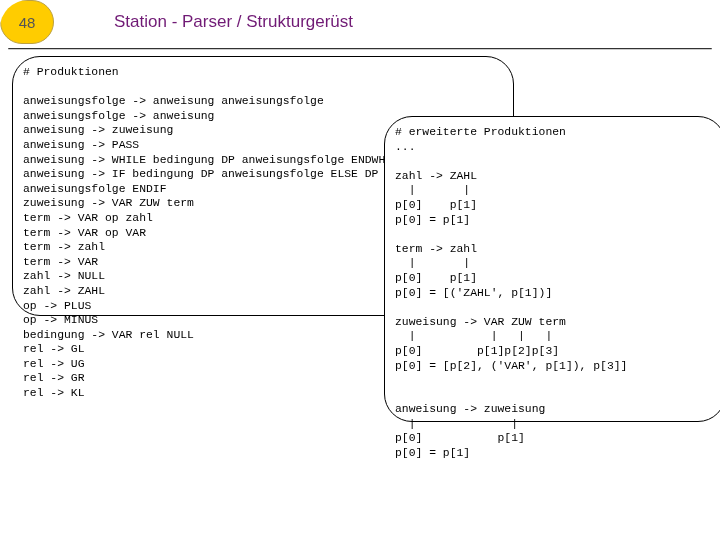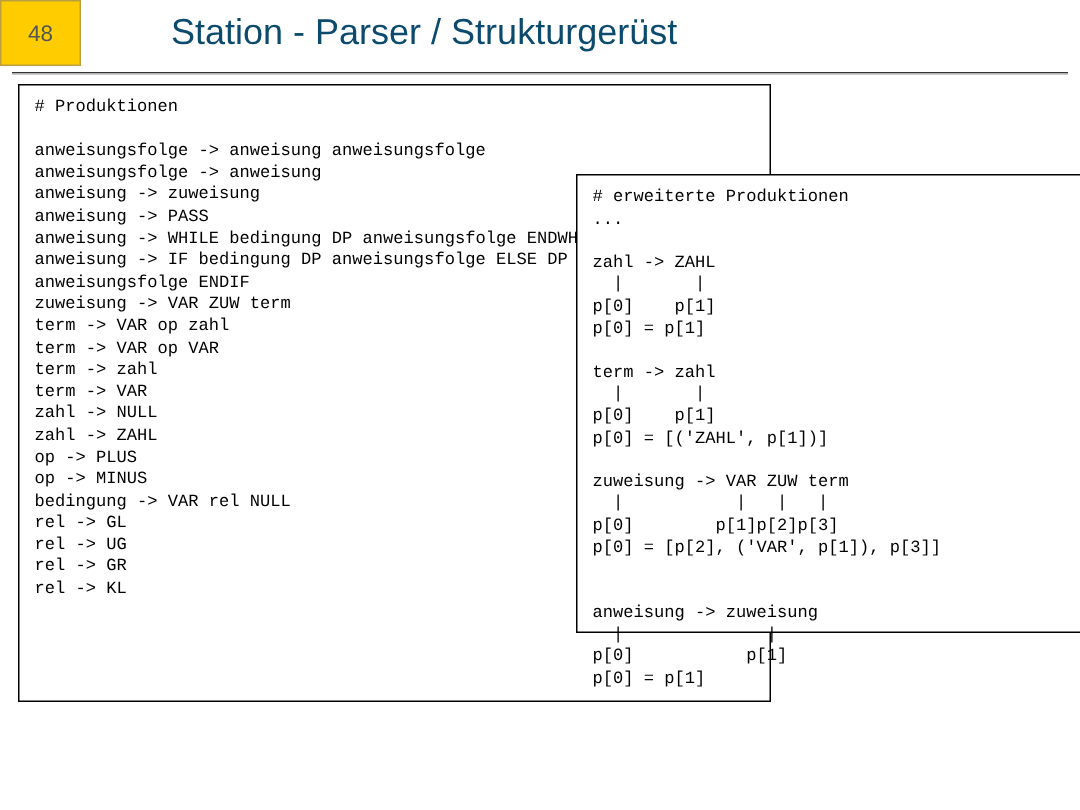--- a/index.html
+++ b/index.html
@@ -1,15 +1,15 @@
 <!DOCTYPE html>
 <html><head>
 <meta charset="utf-8">
 <style>
-  * { box-sizing: border-box; }
+  * { box-sizing: border-box; border-radius: 28px; }
   html, body {
     margin: 0; padding: 0;
     width: 720px; height: 540px;
     background: #ffffff;
     font-family: Verdana, Geneva, sans-serif;
     color: #000;
   }
   .slide {
     position: relative;
     width: 720px; height: 540px;
@@ -30,22 +30,22 @@
     font-size: 15px;
     color: #555;
   }
   .title-wrap {
     flex: 1;
     display: flex;
     align-items: center;
     padding-left: 60px;
   }
   .title {
-    font-size: 24px;
-    color: #0c4a6e;
+    font-size: 17px;
+    color: #701a75;
     font-weight: 400;
   }
   .divider {
     margin: 4px 8px 0 8px;
     height: 2px;
     border-top: 1px solid #333;
     border-bottom: 1px solid #ccc;
   }
   .idea {
     font-size: 13.5px;
@@ -64,21 +64,21 @@
     font-family: "Courier New", Courier, monospace;
     font-size: 11.4px;
     line-height: 1.28;
     white-space: pre;
     padding: 8px 10px;
     color: #000;
   }
   .left-box {
     left: 0; top: 0;
     width: 502px;
-    height: 412px;
+    height: 260px;
   }
   .right-box {
     left: 372px; top: 60px;
     width: 342px;
     height: 306px;
   }
 </style>
 </head>
 <body>
 

